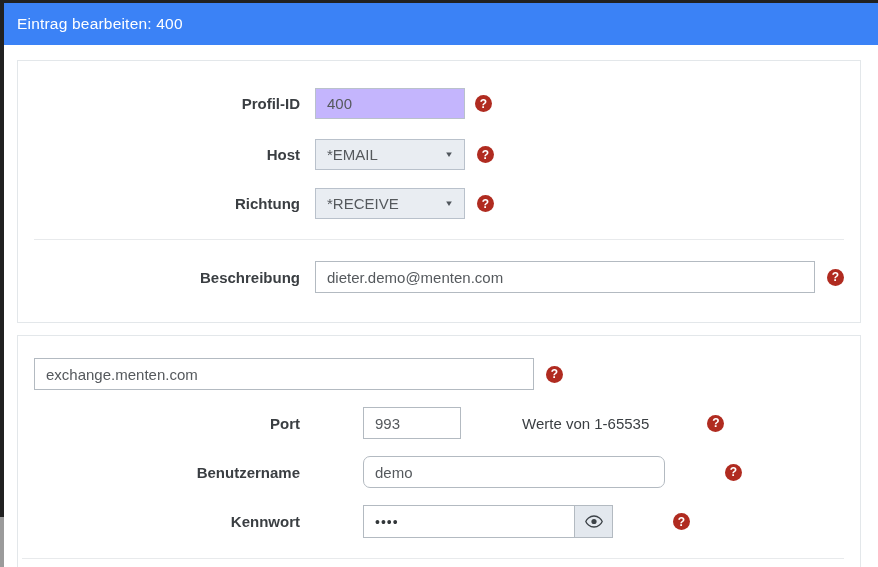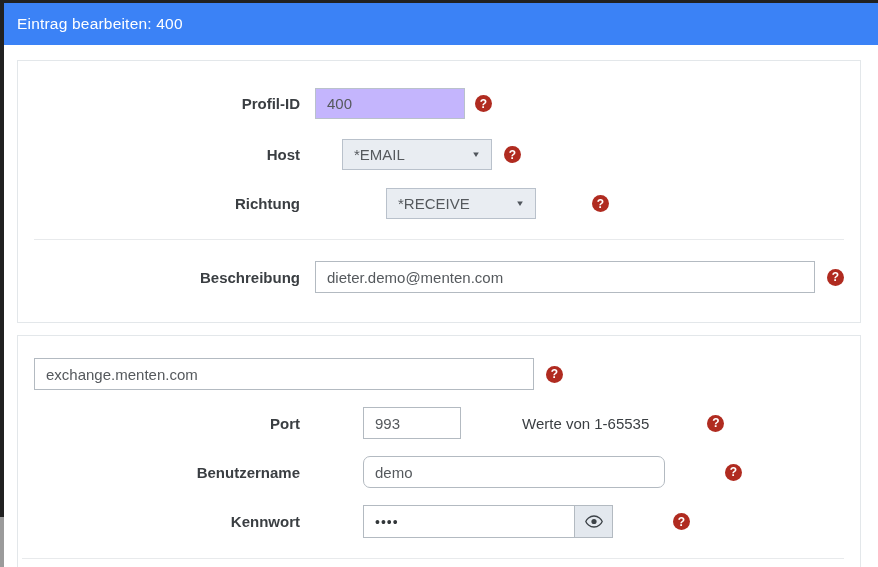--- a/index.html
+++ b/index.html
@@ -18,32 +18,32 @@
   .row { display:flex; align-items:center; }
   .lbl { width:266px; flex-shrink:0; text-align:right; margin-right:15px;
     font-size:15px; font-weight:bold; color:#3a3e42; }
   .inp { height:31px; border:1px solid #b3bac1; background:#fff; color:#55595d;
     font-size:15px; padding:0 11px; font-family:inherit; outline:none; }
   .inp.gray { background:#c4b5fd; border-color:#b9c1cb; }
   .w150 { width:150px; } .w500 { width:500px; } .w98 { width:98px; } .w302 { width:302px;border-radius:7px; }
   .h32 { height:32px; }
   .select { width:150px; height:31px; background:#e9edf2; border:1px solid #b9c1cb;
     display:flex; align-items:center; justify-content:space-between; padding:0 11px;
-    color:#55595d; font-size:15px; cursor:pointer;margin-left:27px; }
+    color:#55595d; font-size:15px; cursor:pointer; }
   .caret { font-size:8px; color:#50565c; transform:scaleX(1.2); }
   .hint { font-size:15px; color:#3a3e42; margin-left:13px; }
   .help { width:17px; height:17px; border-radius:50%; background:#b02b20; color:#fff;
     flex-shrink:0; font-size:12px; font-weight:bold; line-height:1;
     display:inline-flex; align-items:center; justify-content:center;
     margin-left:12px; cursor:pointer; }
   .help.after-hint { margin-left:10px; }
   .divider { border:none; border-top:1px solid #e8eaec; margin-top:20px; }
   .divider.wide { margin-left:-12px; }
   .mt27 { margin-top:27px;align-items:center; } .mt22 { margin-top:22px; } .mt21 { margin-top:21px; }
-  .mt20 { margin-top:20px; } .mt18 { margin-top:18px;gap:44px; } .mt17 { margin-top:17px;gap:48px; }
+  .mt20 { margin-top:20px; } .mt18 { margin-top:18px; } .mt17 { margin-top:17px;gap:48px; }
   .pw-group { display:flex; width:250px; height:33px; border:1px solid #b3bac1; background:#fff; }
   .pw-group input { flex:1; border:none; height:100%; min-width:0; background:#fff;
     color:#33373a; font-size:14px; letter-spacing:1px; padding:0 11px; outline:none; font-family:inherit; }
   .pw-addon { width:38px; flex-shrink:0; background:#e3e8ee; border-left:1px solid #b3bac1;
     display:flex; align-items:center; justify-content:center; cursor:pointer; }
 </style>
 </head>
 <body>
 
 <div class="top-edge"></div>

